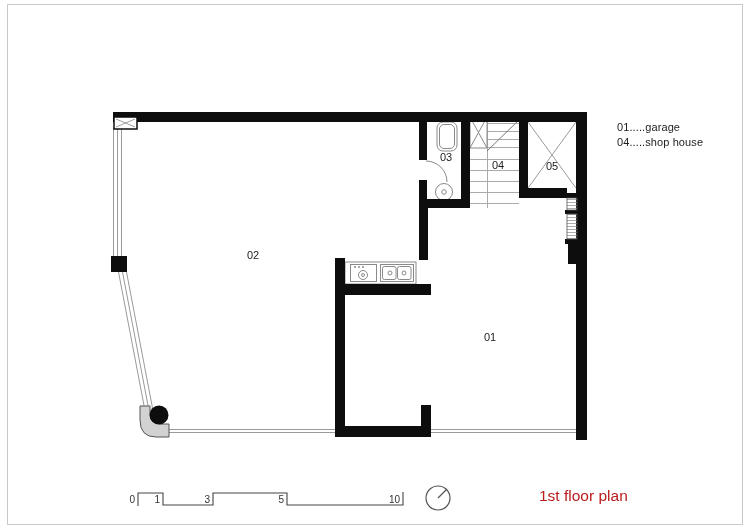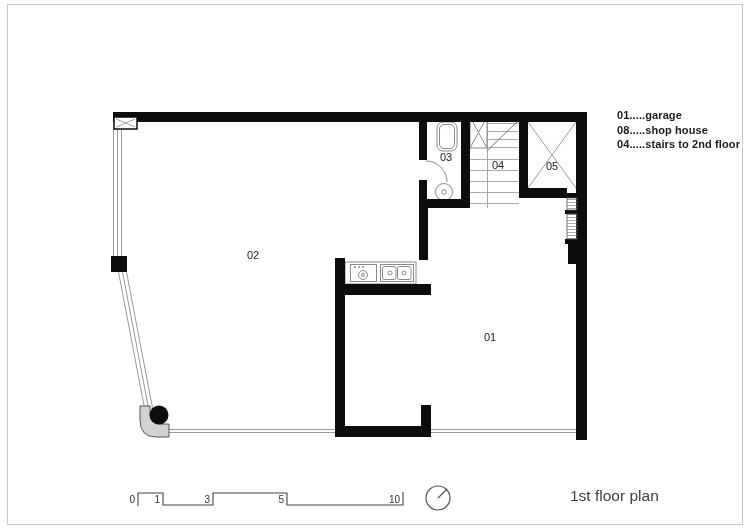--- a/index.html
+++ b/index.html
@@ -6,25 +6,25 @@
   .screen {
     position:relative; width:750px; height:530px; background:#ffffff;
     overflow:hidden; font-family:"Liberation Sans", sans-serif;
   }
   .page-border {
     position:absolute; left:7px; top:4px; right:7px; bottom:5px;
     border:1px solid #c9c9c9; pointer-events:none;
   }
   .plan-svg { position:absolute; left:0; top:0; }
   .legend {
-    position:absolute; left:617px; top:108px; font-size:11px; color:#1c1c1c;
-    line-height:14.5px; white-space:nowrap; letter-spacing:0.1px;font-weight:bold;
+    position:absolute; left:617px; top:120px; font-size:11px; color:#1c1c1c;
+    line-height:14.5px; white-space:nowrap; letter-spacing:0.1px;
   }
   .plan-title {
-    position:absolute; left:570px; top:487px; font-size:15.5px; color:#404040;
+    position:absolute; left:539px; top:487px; font-size:15.5px; color:#b91c1c;
   }
   svg text {
     font-family:"Liberation Sans", sans-serif; font-size:11px; fill:#222222;
   }
   svg text.scale-num { font-size:10px; fill:#333333; }
 </style>
 </head>
 <body>
 
 <div class="screen">
@@ -135,18 +135,17 @@
     </g>
 
     <g stroke="#555555" fill="none">
       <circle cx="438" cy="498" r="12" stroke-width="1.2"></circle>
       <line x1="438" y1="498" x2="447" y2="489" stroke-width="1.2"></line>
     </g>
   </svg>
 
   <div class="legend">
     <div>01.....garage</div>
-    <div>08.....shop house</div>
-    <div>04.....stairs to 2nd floor</div>
+    <div>04.....shop house</div>
   </div>
 
   <div class="plan-title">1st floor plan</div>
 </div>
 
 </body></html>

